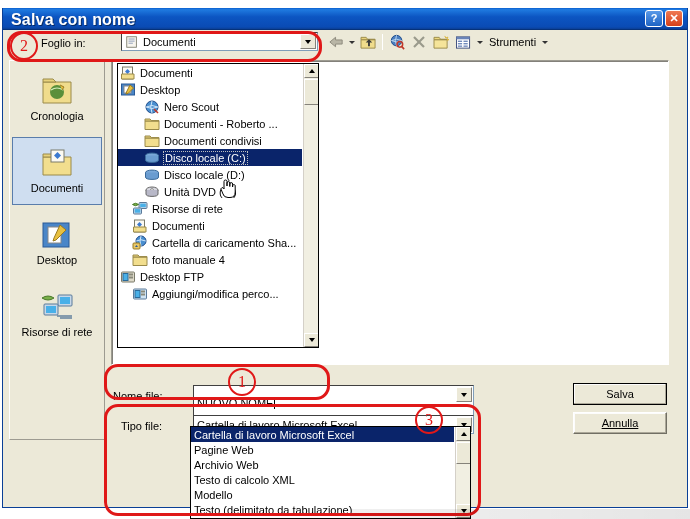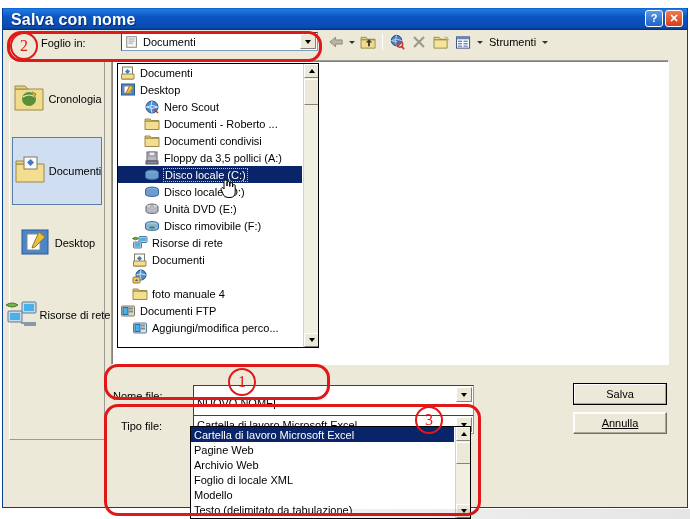--- a/index.html
+++ b/index.html
@@ -119,21 +119,21 @@
     background: #ece9d8;
     border-left: 1px solid #ffffff;
     border-top: 1px solid #ffffff;
     border-right: 1px solid #9d9b91;
     border-bottom: 1px solid #9d9b91;
   }
   .place {
     position: relative;
     width: 90px; margin: 4px auto 0 auto;
     height: 68px;
-    display: flex; flex-direction: row;
+    display: flex; flex-direction: column;
     align-items: center; justify-content: center;
     gap: 2px;
   }
   .place.sel {
     background: #cfdef0;
     border: 1px solid #5a7dab;
   }
   .place .pname { font-size: 11px; color: #000; white-space: nowrap; }
   .place .picon { width: 34px; height: 32px; }
 
@@ -480,28 +480,20 @@
             </svg></span>
           <span class="ddtxt">Documenti - Roberto ...</span>
         </div>
         <div class="dd-item ind2">
           <span class="ic"><svg width="16" height="16" viewBox="0 0 16 16">
               <path d="M1 5 L1 13.5 L15 13.5 L15 5 Z" fill="#f2de8e" stroke="#9a8a4a"></path>
               <path d="M1 5 L1 3 L6 3 L7.5 4.6 L15 4.6 L15 5 Z" fill="#e8d27c" stroke="#9a8a4a"></path>
             </svg></span>
           <span class="ddtxt">Documenti condivisi</span>
         </div>
-        <div class="dd-item ind2">
-          <span class="ic"><svg width="16" height="16" viewBox="0 0 16 16">
-              <rect x="3" y="2" width="10" height="9" fill="#b8b8c8" stroke="#666"></rect>
-              <rect x="5" y="2" width="6" height="4" fill="#e8e8f0" stroke="#888"></rect>
-              <rect x="2" y="11" width="12" height="3" fill="#8a8aa0" stroke="#555"></rect>
-            </svg></span>
-          <span class="ddtxt">Floppy da 3,5 pollici (A:)</span>
-        </div>
         <div class="dd-item ind2 sel2">
           <span class="ic"><svg width="16" height="16" viewBox="0 0 16 16">
               <ellipse cx="8" cy="5.5" rx="6.5" ry="2.4" fill="#7aa8d8" stroke="#3a6a9a"></ellipse>
               <path d="M1.5 5.5 L1.5 10 Q1.5 12.4 8 12.4 Q14.5 12.4 14.5 10 L14.5 5.5" fill="#6a9cd0" stroke="#3a6a9a"></path>
             </svg></span>
           <span class="ddtxt">Disco locale (C:)</span>
         </div>
         <div class="dd-item ind2">
           <span class="ic"><svg width="16" height="16" viewBox="0 0 16 16">
               <ellipse cx="8" cy="5.5" rx="6.5" ry="2.4" fill="#7aa8d8" stroke="#3a6a9a"></ellipse>
@@ -509,28 +501,20 @@
             </svg></span>
           <span class="ddtxt">Disco locale (D:)</span>
         </div>
         <div class="dd-item ind2">
           <span class="ic"><svg width="16" height="16" viewBox="0 0 16 16">
               <ellipse cx="8" cy="6" rx="6" ry="3" fill="#d8d8e0" stroke="#666"></ellipse>
               <circle cx="8" cy="6" r="1.4" fill="#fff" stroke="#888"></circle>
               <path d="M2 6 L2 10 Q2 12.4 8 12.4 Q14 12.4 14 10 L14 6" fill="#b8b8c8" stroke="#666"></path>
             </svg></span>
           <span class="ddtxt">Unità DVD (E:)</span>
-        </div>
-        <div class="dd-item ind2">
-          <span class="ic"><svg width="16" height="16" viewBox="0 0 16 16">
-              <ellipse cx="8" cy="6" rx="6.5" ry="2.4" fill="#9ac4e8" stroke="#3a6a9a"></ellipse>
-              <path d="M1.5 6 L1.5 10 Q1.5 12.4 8 12.4 Q14.5 12.4 14.5 10 L14.5 6" fill="#8ab4d8" stroke="#3a6a9a"></path>
-              <rect x="5.5" y="8.5" width="5" height="2" fill="#3a8a3a"></rect>
-            </svg></span>
-          <span class="ddtxt">Disco rimovibile (F:)</span>
         </div>
         <div class="dd-item ind1">
           <span class="ic"><svg width="16" height="16" viewBox="0 0 16 16">
               <rect x="7" y="1.5" width="8" height="6" rx="1" fill="#c8d8e8" stroke="#5a7a9a"></rect>
               <rect x="8.2" y="2.6" width="5.6" height="3.6" fill="#49b0e8"></rect>
               <rect x="1.5" y="7" width="8" height="6" rx="1" fill="#c8d8e8" stroke="#5a7a9a"></rect>
               <rect x="2.7" y="8.1" width="5.6" height="3.6" fill="#49b0e8"></rect>
               <path d="M0.5 3.5 Q3.5 1 6.5 3.5 Q3.5 6 0.5 3.5 Z" fill="#7ab04a" stroke="#4a7a2a"></path>
             </svg></span>
           <span class="ddtxt">Risorse di rete</span>
@@ -544,36 +528,37 @@
           <span class="ddtxt">Documenti</span>
         </div>
         <div class="dd-item ind1">
           <span class="ic"><svg width="16" height="16" viewBox="0 0 16 16">
               <circle cx="9" cy="6" r="5" fill="#4a8fd0" stroke="#1c4a8a"></circle>
               <path d="M4.2 6 Q9 3.5 13.8 6" stroke="#cfe6fa" fill="none"></path>
               <path d="M9 1 Q7 6 9 11" stroke="#cfe6fa" fill="none"></path>
               <rect x="1" y="8" width="7" height="6" rx="1" fill="#e8c86a" stroke="#9a7a20"></rect>
               <path d="M3 12 L4.5 10 L6 12 Z" fill="#2a5a96"></path>
             </svg></span>
+          <span class="ddtxt">Cartella di caricamento Sha...</span>
         </div>
         <div class="dd-item ind1">
           <span class="ic"><svg width="16" height="16" viewBox="0 0 16 16">
               <path d="M1 5 L1 13.5 L15 13.5 L15 5 Z" fill="#f2de8e" stroke="#9a8a4a"></path>
               <path d="M1 5 L1 3 L6 3 L7.5 4.6 L15 4.6 L15 5 Z" fill="#e8d27c" stroke="#9a8a4a"></path>
             </svg></span>
           <span class="ddtxt">foto manuale 4</span>
         </div>
         <div class="dd-item ind0">
           <span class="ic"><svg width="16" height="16" viewBox="0 0 16 16">
               <rect x="1.5" y="3" width="13" height="10" rx="1" fill="#dcd8c8" stroke="#7a7a6a"></rect>
               <rect x="3" y="4.5" width="5" height="7" fill="#49b0e8" stroke="#2a6a9a"></rect>
               <rect x="9" y="4.5" width="4" height="2" fill="#8a8a7a"></rect>
               <rect x="9" y="7.5" width="4" height="2" fill="#8a8a7a"></rect>
             </svg></span>
-          <span class="ddtxt">Documenti FTP</span>
+          <span class="ddtxt">Desktop FTP</span>
         </div>
         <div class="dd-item ind1">
           <span class="ic"><svg width="16" height="16" viewBox="0 0 16 16">
               <rect x="1.5" y="3" width="13" height="10" rx="1" fill="#d0e4f4" stroke="#5a7a9a"></rect>
               <rect x="3" y="4.5" width="5" height="7" fill="#49b0e8" stroke="#2a6a9a"></rect>
               <rect x="9" y="4.5" width="4" height="2" fill="#8a8a7a"></rect>
               <rect x="9" y="7.5" width="4" height="2" fill="#8a8a7a"></rect>
             </svg></span>
           <span class="ddtxt">Aggiungi/modifica perco...</span>
         </div>
@@ -594,21 +579,21 @@
         <div class="tl-item sel2">
           <span>Cartella di lavoro Microsoft Excel</span>
         </div>
         <div class="tl-item">
           <span>Pagine Web</span>
         </div>
         <div class="tl-item">
           <span>Archivio Web</span>
         </div>
         <div class="tl-item">
-          <span>Foglio di locale XML</span>
+          <span>Testo di calcolo XML</span>
         </div>
         <div class="tl-item">
           <span>Modello</span>
         </div>
         <div class="tl-item">
           <span>Testo (delimitato da tabulazione)</span>
         </div>
       </div>
     <div class="tl-scroll">
       <div class="dd-sb-btn dd-sb-up">

